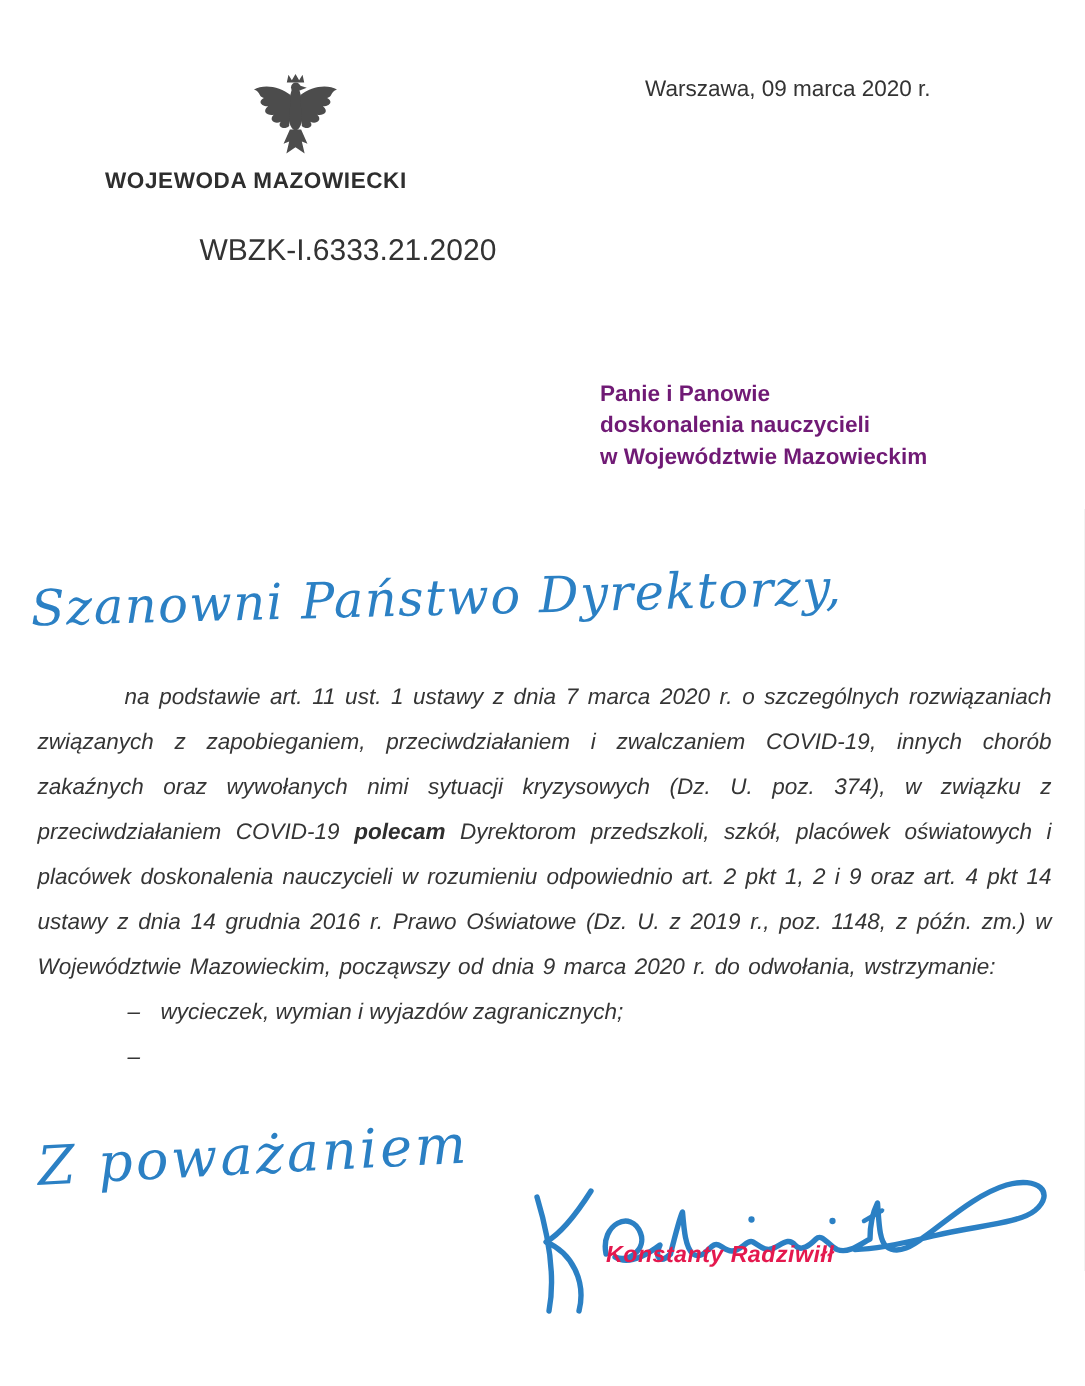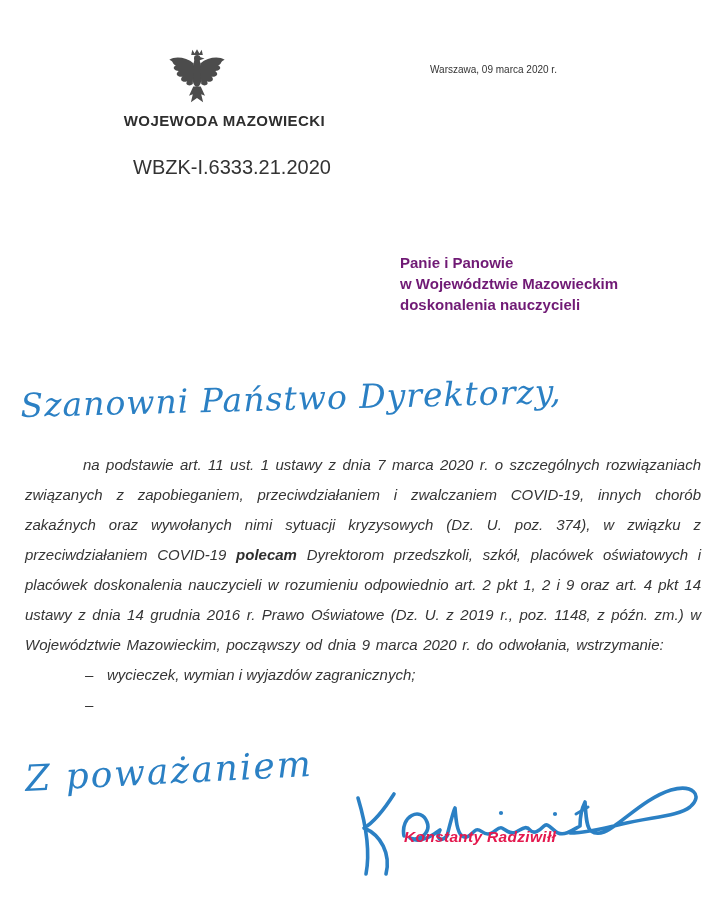--- a/index.html
+++ b/index.html
@@ -9,25 +9,25 @@
     margin:0 auto;
     background:#ffffff;
     font-family:"Liberation Sans", sans-serif;
     color:#3a3a3a;
     overflow:hidden;
   }
   
   .emblem{position:absolute;left:167px;top:45px;width:60px;height:64px;}
   .office{
     position:absolute;left:70px;top:112px;width:255px;
-    text-align:right;font-size:15px;font-weight:bold;color:#2e2e2e;
+    text-align:left;font-size:15px;font-weight:bold;color:#2e2e2e;
     letter-spacing:.4px;white-space:nowrap;
   }
   .refnum{position:absolute;left:133px;top:156px;font-size:20px;color:#333;}
-  .date{position:absolute;left:430px;top:64px;font-size:10px;color:#333;}
+  .date{position:absolute;left:430px;top:51px;font-size:15px;color:#333;}
   
   .recipient{
     position:absolute;left:400px;top:253px;
     font-size:15px;font-weight:bold;color:#701a75;line-height:20.8px;
   }
   
   .hand{
     font-family:"DejaVu Serif", serif;
     font-style:italic;
     color:#2b80c4;
@@ -91,22 +91,22 @@
   </svg>
 
   <div class="office">WOJEWODA MAZOWIECKI</div>
 
   <div class="refnum">WBZK-I.6333.21.2020</div>
 
   <div class="date">Warszawa, 09 marca 2020 r.</div>
 
   <div class="recipient">
     <div>Panie i Panowie</div>
+    <div>doskonalenia nauczycieli</div>
     <div>w Województwie Mazowieckim</div>
-    <div>doskonalenia nauczycieli</div>
   </div>
 
   <div class="hand greeting">Szanowni Państwo Dyrektorzy,</div>
 
   <div class="body-block">
     <p class="body-par"><span>na podstawie art. 11 ust. 1 ustawy z dnia 7 marca 2020 r. o szczególnych rozwiązaniach związanych z zapobieganiem, przeciwdziałaniem i zwalczaniem COVID-19, innych chorób zakaźnych oraz wywołanych nimi sytuacji kryzysowych (Dz. U. poz. 374), w związku z przeciwdziałaniem COVID-19 </span><b>polecam</b><span> Dyrektorom przedszkoli, szkół, placówek oświatowych i placówek doskonalenia nauczycieli w rozumieniu odpowiednio art. 2 pkt 1, 2 i 9 oraz art. 4 pkt 14 ustawy z dnia 14 grudnia 2016 r. Prawo Oświatowe (Dz. U. z 2019 r., poz. 1148, z późn. zm.) w Województwie Mazowieckim, począwszy od dnia 9 marca 2020 r. do odwołania, wstrzymanie:</span></p>
     <ul class="bullets">
       <li class="bullet">
         <span class="marker">–</span>
         <span class="btext">wycieczek, wymian i wyjazdów zagranicznych;</span>

